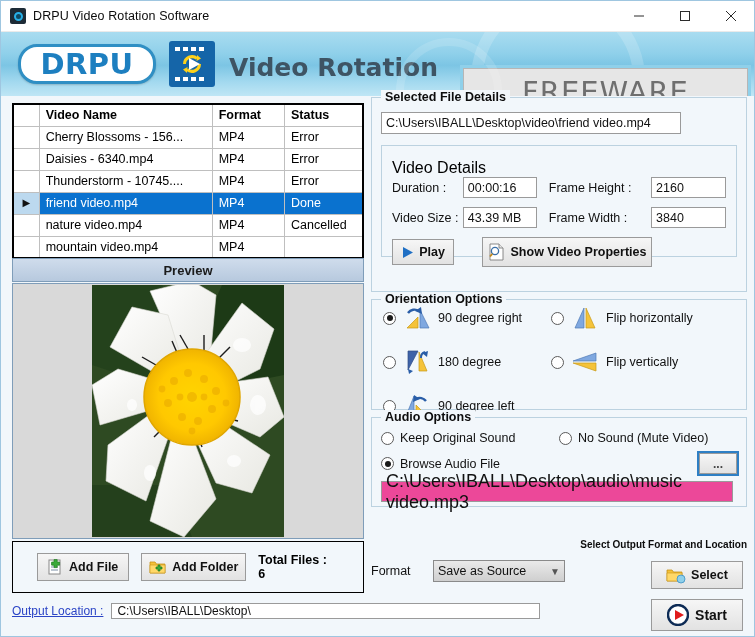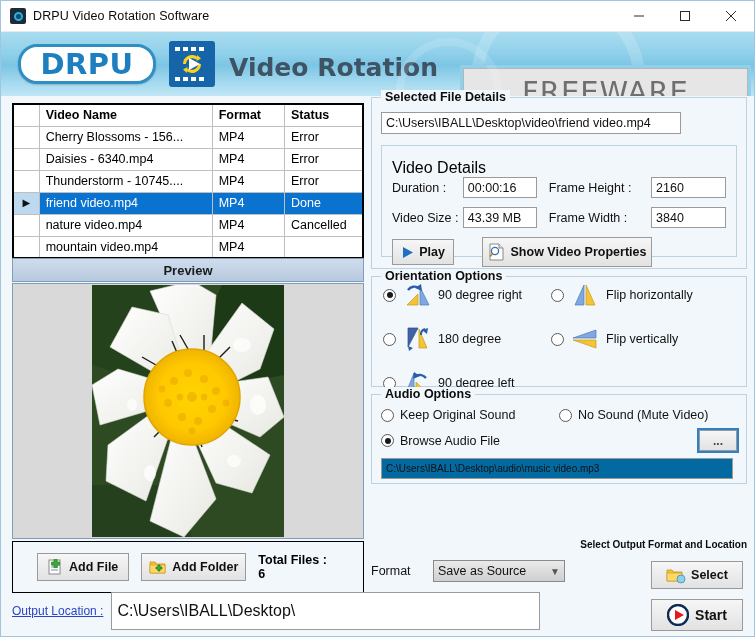--- a/index.html
+++ b/index.html
@@ -145,38 +145,38 @@
   .total-files { margin-left: auto; font-size: 12.5px; font-weight: bold; color: #000; padding-right: 4px; }
 
   .outloc-row {
     position: absolute; left: 11px; top: 598px; width: 528px; height: 24px;
     display: flex; align-items: center; gap: 8px;
   }
   .outloc-label {
     font-size: 12px; color: #2b44c6; text-decoration: underline; cursor: pointer; white-space: nowrap;
   }
   .outloc-input {
-    flex: 1; height: 38px; background: #fff; border: 1px solid #9a9a9a;
-    font-size: 16px; color: #111; padding: 0 5px; display:flex; align-items:center;
+    flex: 1; height: 16px; background: #fff; border: 1px solid #9a9a9a;
+    font-size: 12px; color: #111; padding: 0 5px; display:flex; align-items:center;
   }
 
   
   .right-col { position: absolute; left: 370px; top: 96px; width: 376px; }
 
   .group {
     border: 1px solid #bcd2e0; position: relative; background: #f2f7fb;
     margin-bottom: 7px;
   }
   .group > .legend {
     position: absolute; left: 9px; top: -8px; background: #f2f7fb;
     padding: 0 4px; font-size: 12.5px; font-weight: bold; color: #0d0d0d;
   }
   .group .legend.reg { font-weight: normal; }
 
-  .g-selfile { height: 172px; padding: 14px 9px 0 9px; }
+  .g-selfile { height: 195px; padding: 14px 9px 0 9px; }
   .path-input {
     width: 300px; height: 22px; background: #fff; border: 1px solid #9a9a9a;
     font-size: 12.5px; color: #111; padding: 0 4px; display:flex; align-items:center;
   }
   .g-videodetails {
     margin-top: 11px; height: 112px; border: 1px solid #bcd2e0; position: relative;
     padding: 13px 10px 0 10px;
   }
   .vd-row { display:flex; align-items:center; margin-bottom: 9px; }
   .vd-label { font-size: 12.5px; color: #111; }
@@ -207,22 +207,22 @@
   .g-audio { height: 90px; padding: 13px 9px 0 9px; }
   .audio-row1 { display:flex; align-items:center; }
   .audio-row2 { display:flex; align-items:center; margin-top: 8px; }
   .ac-left { width: 186px; display:flex; align-items:center; gap: 6px; }
   .btn-browse {
     width: 38px; height: 21px; margin-left: auto;
     box-shadow: 0 0 0 2px #2e7fc4; font-size: 12px; color: #444;
   }
   .audio-path {
     width: 352px; height: 21px; margin-top: 7px;
-    background: #0369a1; border: 1px solid #9a9a9a;
-    font-size: 10px; color: #111; padding: 0 4px; display:flex; align-items:center;
+    background: #ec4899; border: 1px solid #9a9a9a;
+    font-size: 18px; color: #111; padding: 0 4px; display:flex; align-items:center;
   }
 
   .outsec { position: absolute; left: 370px; top: 538px; width: 376px; height: 94px; }
   .outsec-title { font-size: 10px; font-weight: bold; color: #0d0d0d; text-align: right; }
   .fmt-row { display:flex; align-items:center; margin-top: 10px; }
   .fmt-label { font-size: 12.5px; color: #111; width: 62px; }
   .select {
     width: 132px; height: 22px;
     background: linear-gradient(180deg,#eaeaea 0%, #cfcfcf 100%);
     border: 1px solid #8a8a8a;

